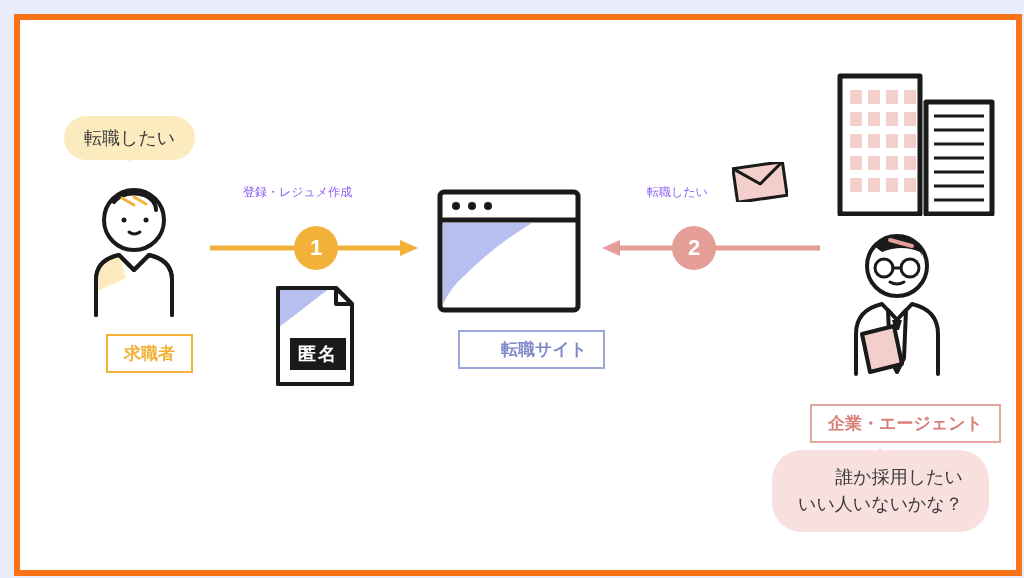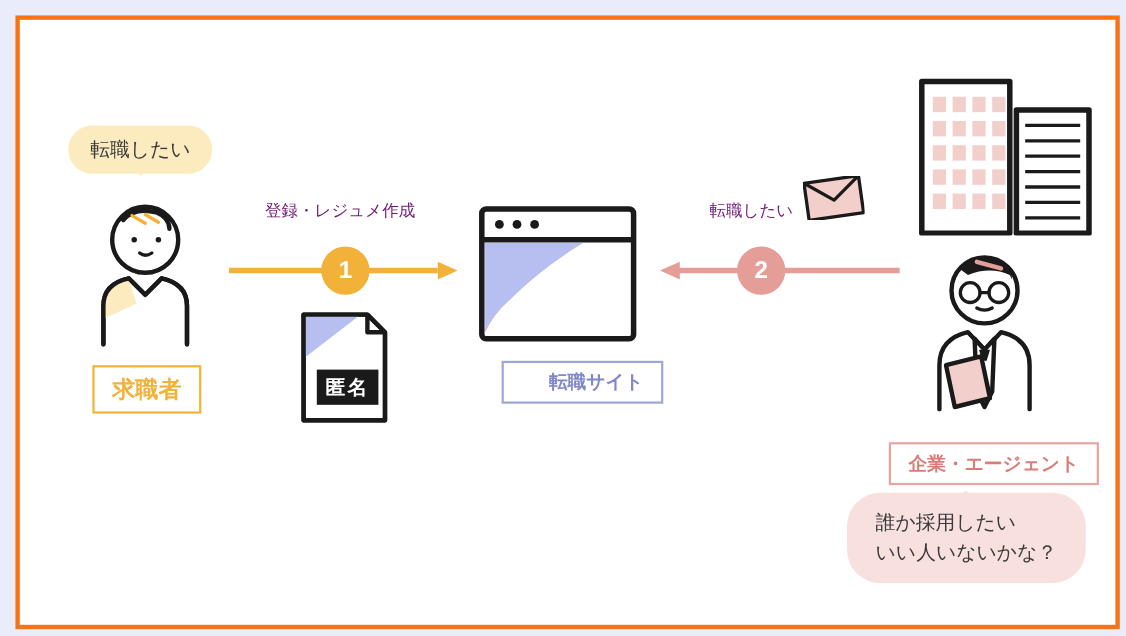--- a/index.html
+++ b/index.html
@@ -1,29 +1,29 @@
 <!DOCTYPE html>
 <html><head>
 <meta charset="utf-8">
 <style>
   html,body{margin:0;padding:0;width:1024px;height:578px;background:#e9edfb;font-family:"Hiragino Sans","Yu Gothic",sans-serif;}
-  .frame{position:absolute;left:14px;top:14px;width:996px;height:550px;background:#ffffff;border:4px solid #f97316;}
+  .frame{position:absolute;left:14px;top:14px;width:996px;height:550px;background:#ffffff;border:6px solid #f97316;}
   .el{position:absolute;}
   
   .bubble-y{background:#fdebc0;border-radius:22px;padding:10px 20px;color:#3a3a3a;font-size:18px;text-align:center;}
   .bubble-y:after{content:"";position:absolute;bottom:-12px;left:50%;width:0;height:0;border:10px solid transparent;border-top-color:#fdebc0;transform:translateX(-50%);}
   
-  .bubble-p{background:#f7e0de;border-radius:30px;padding:14px 26px;color:#3a3a3a;font-size:18px;text-align:left;line-height:1.5;}
+  .bubble-p{background:#f7e0de;border-radius:30px;padding:14px 26px;color:#3a3a3a;font-size:18px;text-align:right;line-height:1.5;}
   .bubble-p:before{content:"";position:absolute;top:-12px;left:50%;width:0;height:0;border:10px solid transparent;border-bottom-color:#f7e0de;transform:translateX(-50%);}
   
-  .lbl-y{border:2px solid #f2b23a;color:#f2b23a;background:#fff;padding:6px 16px;font-size:21px;font-weight:600;}
+  .lbl-y{border:2px solid #f2b23a;color:#f2b23a;background:#fff;padding:6px 16px;font-size:17px;font-weight:600;margin-left:20px;}
   .lbl-b{border:2px solid #9ba6dd;color:#8089c8;background:#fff;padding:6px 16px;font-size:17px;font-weight:600;}
   .lbl-p{border:2px solid #e3a6a1;color:#d77e78;background:#fff;padding:6px 16px;font-size:17px;font-weight:600;margin-top:16px;}
   
-  .arrow-label{color:#701a75;font-size:15px;}
+  .arrow-label{color:#8b5cf6;font-size:12px;}
   
   .step-y{width:44px;height:44px;border-radius:50%;background:#f2b23a;color:#fff;font-size:22px;font-weight:700;display:flex;align-items:center;justify-content:center;}
   .step-p{width:44px;height:44px;border-radius:50%;background:#e59d98;color:#fff;font-size:22px;font-weight:700;display:flex;align-items:center;justify-content:center;}
   
   .anon{background:#1a1a1a;color:#fff;font-size:18px;font-weight:700;padding:4px 8px;letter-spacing:2px;}
 </style>
 </head>
 <body>
 
 <div class="frame">

